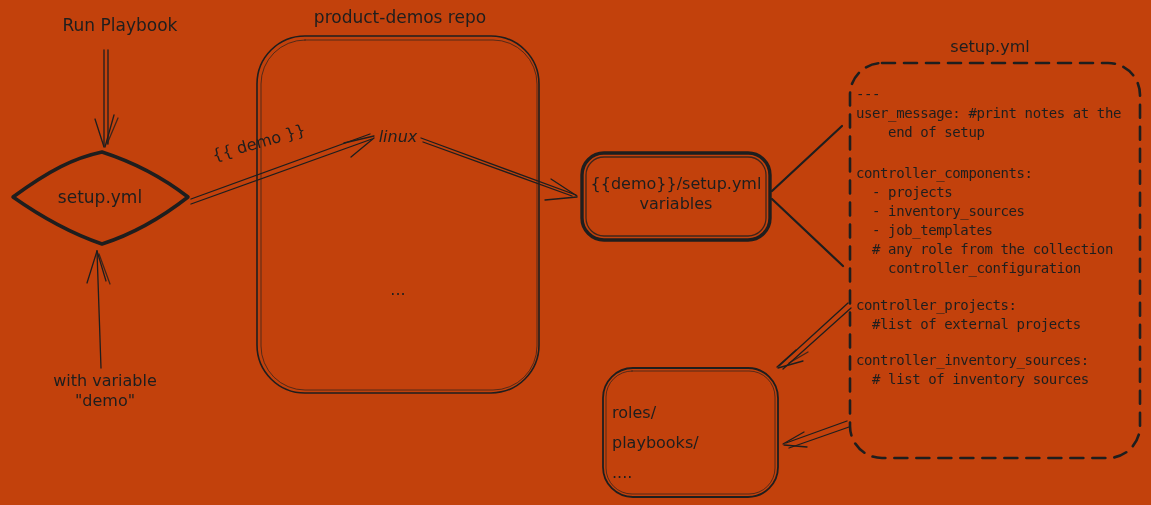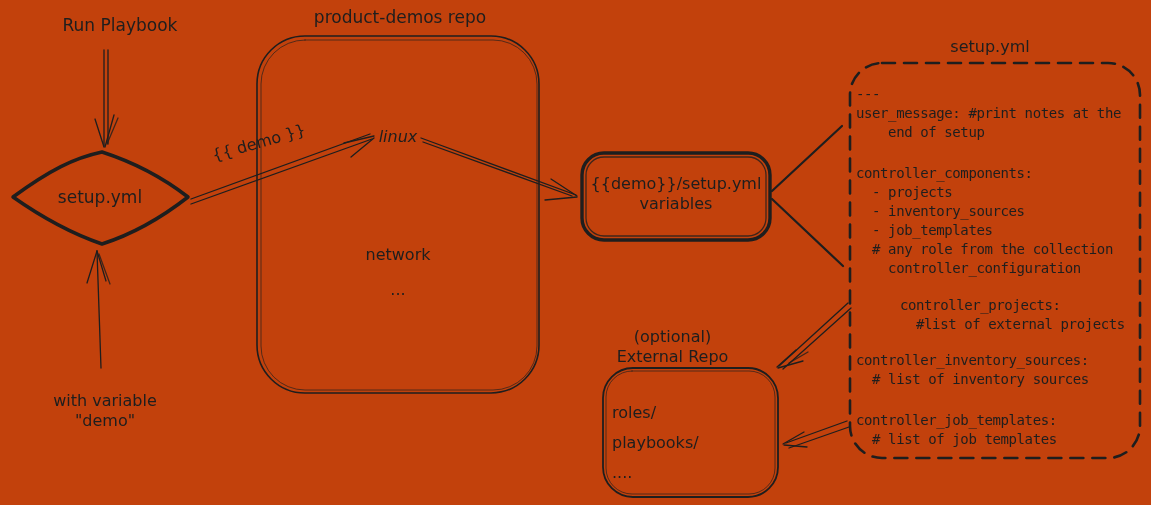--- a/index.html
+++ b/index.html
@@ -115,53 +115,48 @@
     <g stroke-width="1.3">
       <path d="M847,421 L786,443"></path>
       <path d="M849,427 L789,448"></path>
       <path d="M804,432 L783,444"></path>
       <path d="M807,447 L784,445"></path>
     </g>
   </svg>
 
   <div class="txt title center" style="left:50px; top:15px; width:140px;">Run Playbook</div>
 
-  <div class="txt label center" style="left:35px; top:371px; width:140px;margin-top:20px;">with variable
+  <div class="txt label center" style="left:35px; top:371px; width:140px;">with variable
 "demo"</div>
 
   <div class="txt title center" style="left:40px; top:187px; width:120px;">setup.yml</div>
 
   <div class="txt title center" style="left:300px; top:7px; width:200px;">product-demos repo</div>
 
   <div class="txt label center" style="left:338px; top:127px; width:120px;font-style:italic;">linux</div>
-  <div class="txt label center" style="left:338px; top:245px; width:120px;">network</div>
   <div class="txt label center" style="left:338px; top:280px; width:120px;">...</div>
 
   <div class="txt label center rotated" style="left:204px; top:133px; width:110px;">{{ demo }}</div>
 
   <div class="txt label center" style="left:585px; top:174px; width:182px; font-size:16px;">{{demo}}/setup.yml
 variables</div>
 
   <div class="txt label center" style="left:930px; top:37px; width:120px;">setup.yml</div>
 
   <div class="txt yaml" style="left:856px; top:85px;">---
 user_message: #print notes at the
     end of setup</div>
   <div class="txt yaml" style="left:856px; top:164px;">controller_components:
   - projects
   - inventory_sources
   - job_templates
   # any role from the collection
     controller_configuration</div>
-  <div class="txt yaml" style="left:900px; top:296px;">controller_projects:
+  <div class="txt yaml" style="left:856px; top:296px;">controller_projects:
   #list of external projects</div>
   <div class="txt yaml" style="left:856px; top:351px;">controller_inventory_sources:
   # list of inventory sources</div>
-  <div class="txt yaml" style="left:856px; top:411px;">controller_job_templates:
-  # list of job templates</div>
 
-  <div class="txt label center" style="left:600px; top:327px; width:145px;">(optional)
-External Repo</div>
   <div class="txt label" style="left:612px; top:398px; line-height:30px;">roles/
 playbooks/
 ....</div>
 
 </div>
 
 </body></html>

